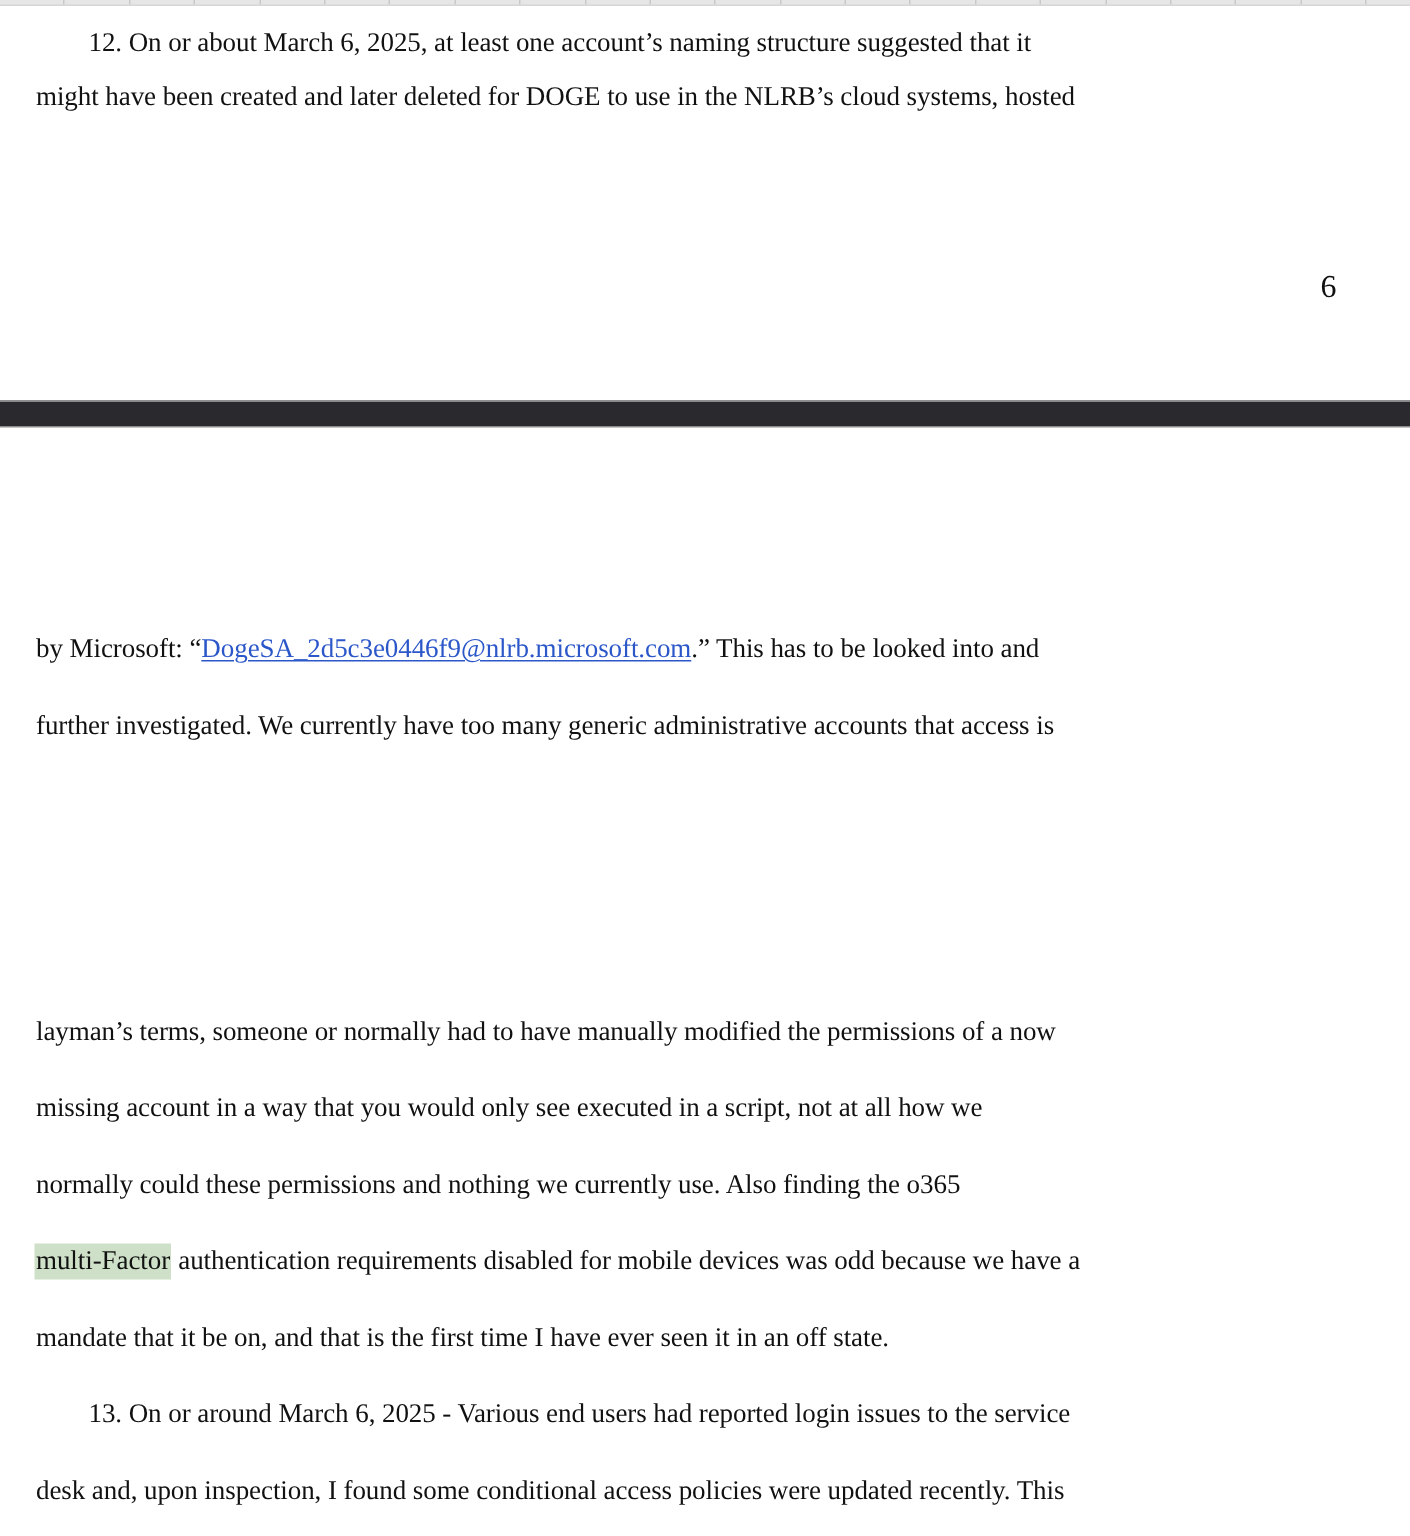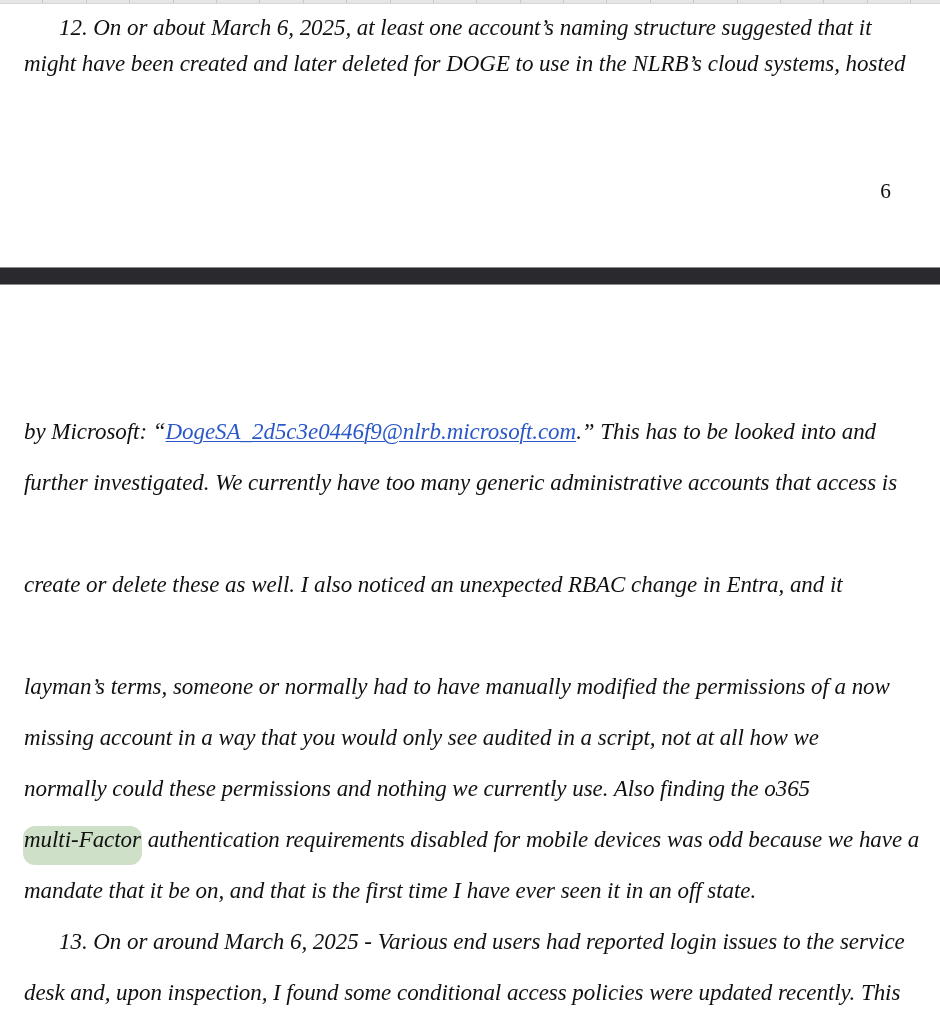--- a/index.html
+++ b/index.html
@@ -33,25 +33,24 @@
       position: absolute;
       left: 0;
       width: 940px;
       background: #ffffff;
     }
     .page-a { top: 4px; height: 263px; }
     .page-b { top: 285px; height: 955px; }
     .line {
       position: absolute;
       left: 24px;
-      font-size: 23px;
+      font-size: 18px;
       line-height: 26px;
       white-space: nowrap;
       letter-spacing: -0.05px;
-      font-style: italic;
     }
     .line.indent { left: 59px; }
     .page-number {
       position: absolute;
       right: 49px;
       top: 174px;
       font-size: 21.3px;
       line-height: 26px;
     }
     .page-break {
@@ -66,22 +65,22 @@
       box-sizing: border-box;
     }
     a.link {
       color: #2b57c9;
       text-decoration: underline;
       text-decoration-thickness: 1px;
       text-underline-offset: 2px;
     }
     .hl {
       background: #cfe0c8;
-      border-radius: 12px;
-      padding: 1px 1px 13px 1px;
+      border-radius: 0;
+      padding: 1px 1px 3px 1px;
       margin-left: -1px;
     }
   </style>
 </head>
 <body>
 
 <div class="ruler">
   <div class="tick"></div>
   <div class="tick"></div>
   <div class="tick"></div>
@@ -112,23 +111,22 @@
   <div class="page-number">6</div>
 </div>
 
 <div class="page-break"></div>
 
 <div class="page page-b">
   <div class="line" style="top:134px">
     <span>by Microsoft: “</span><a class="link" href="#">DogeSA_2d5c3e0446f9@nlrb.microsoft.com</a><span>.” This has to be looked into and</span>
   </div>
   <div class="line" style="top:185px">further investigated. We currently have too many generic administrative accounts that access is</div>
-  <div class="line" style="top:287px">create or delete these as well. I also noticed an unexpected RBAC change in Entra, and it</div>
   <div class="line" style="top:389px">layman’s terms, someone or normally had to have manually modified the permissions of a now</div>
-  <div class="line" style="top:440px">missing account in a way that you would only see audited in a script, not at all how we</div>
+  <div class="line" style="top:440px">missing account in a way that you would only see executed in a script, not at all how we</div>
   <div class="line" style="top:491px">normally could these permissions and nothing we currently use. Also finding the o365</div>
   <div class="line" style="top:542px">
     <span class="hl">multi-Factor</span><span> authentication requirements disabled for mobile devices was odd because we have a</span>
   </div>
   <div class="line" style="top:593px">mandate that it be on, and that is the first time I have ever seen it in an off state.</div>
   <div class="line indent" style="top:644px">13. On or around March 6, 2025 - Various end users had reported login issues to the service</div>
   <div class="line" style="top:695px">desk and, upon inspection, I found some conditional access policies were updated recently. This</div>
 </div>
 
 </body></html>

